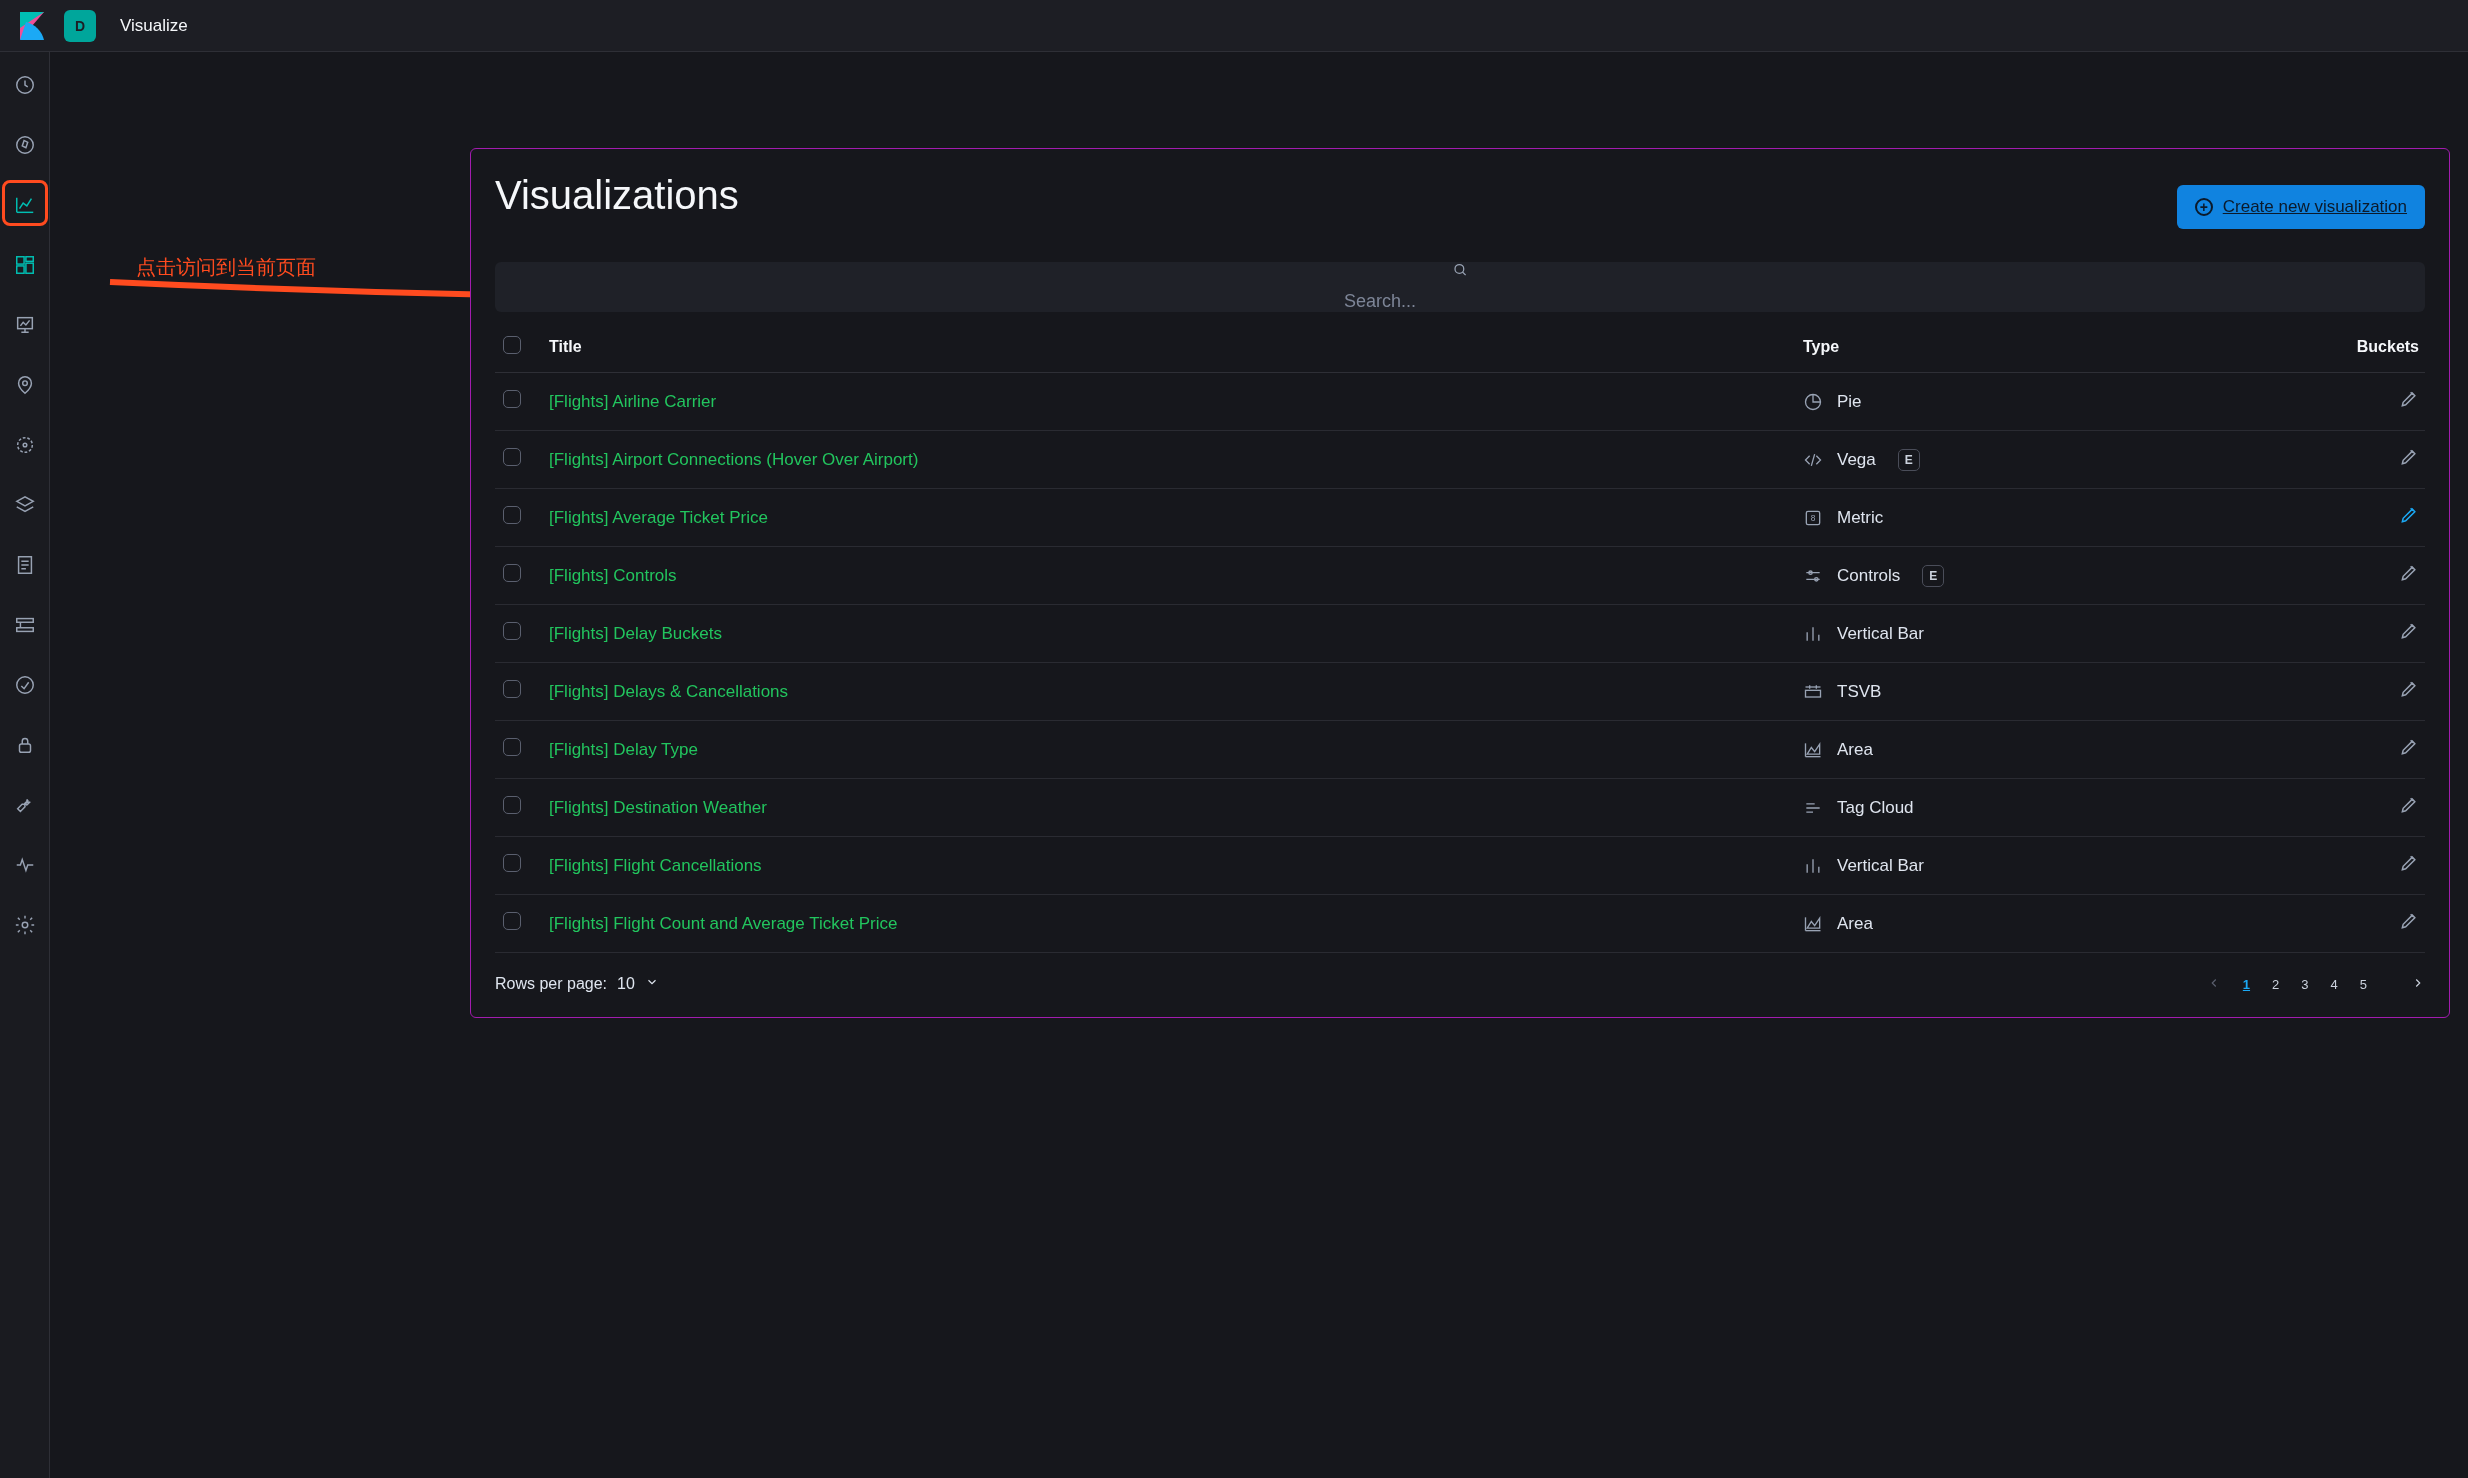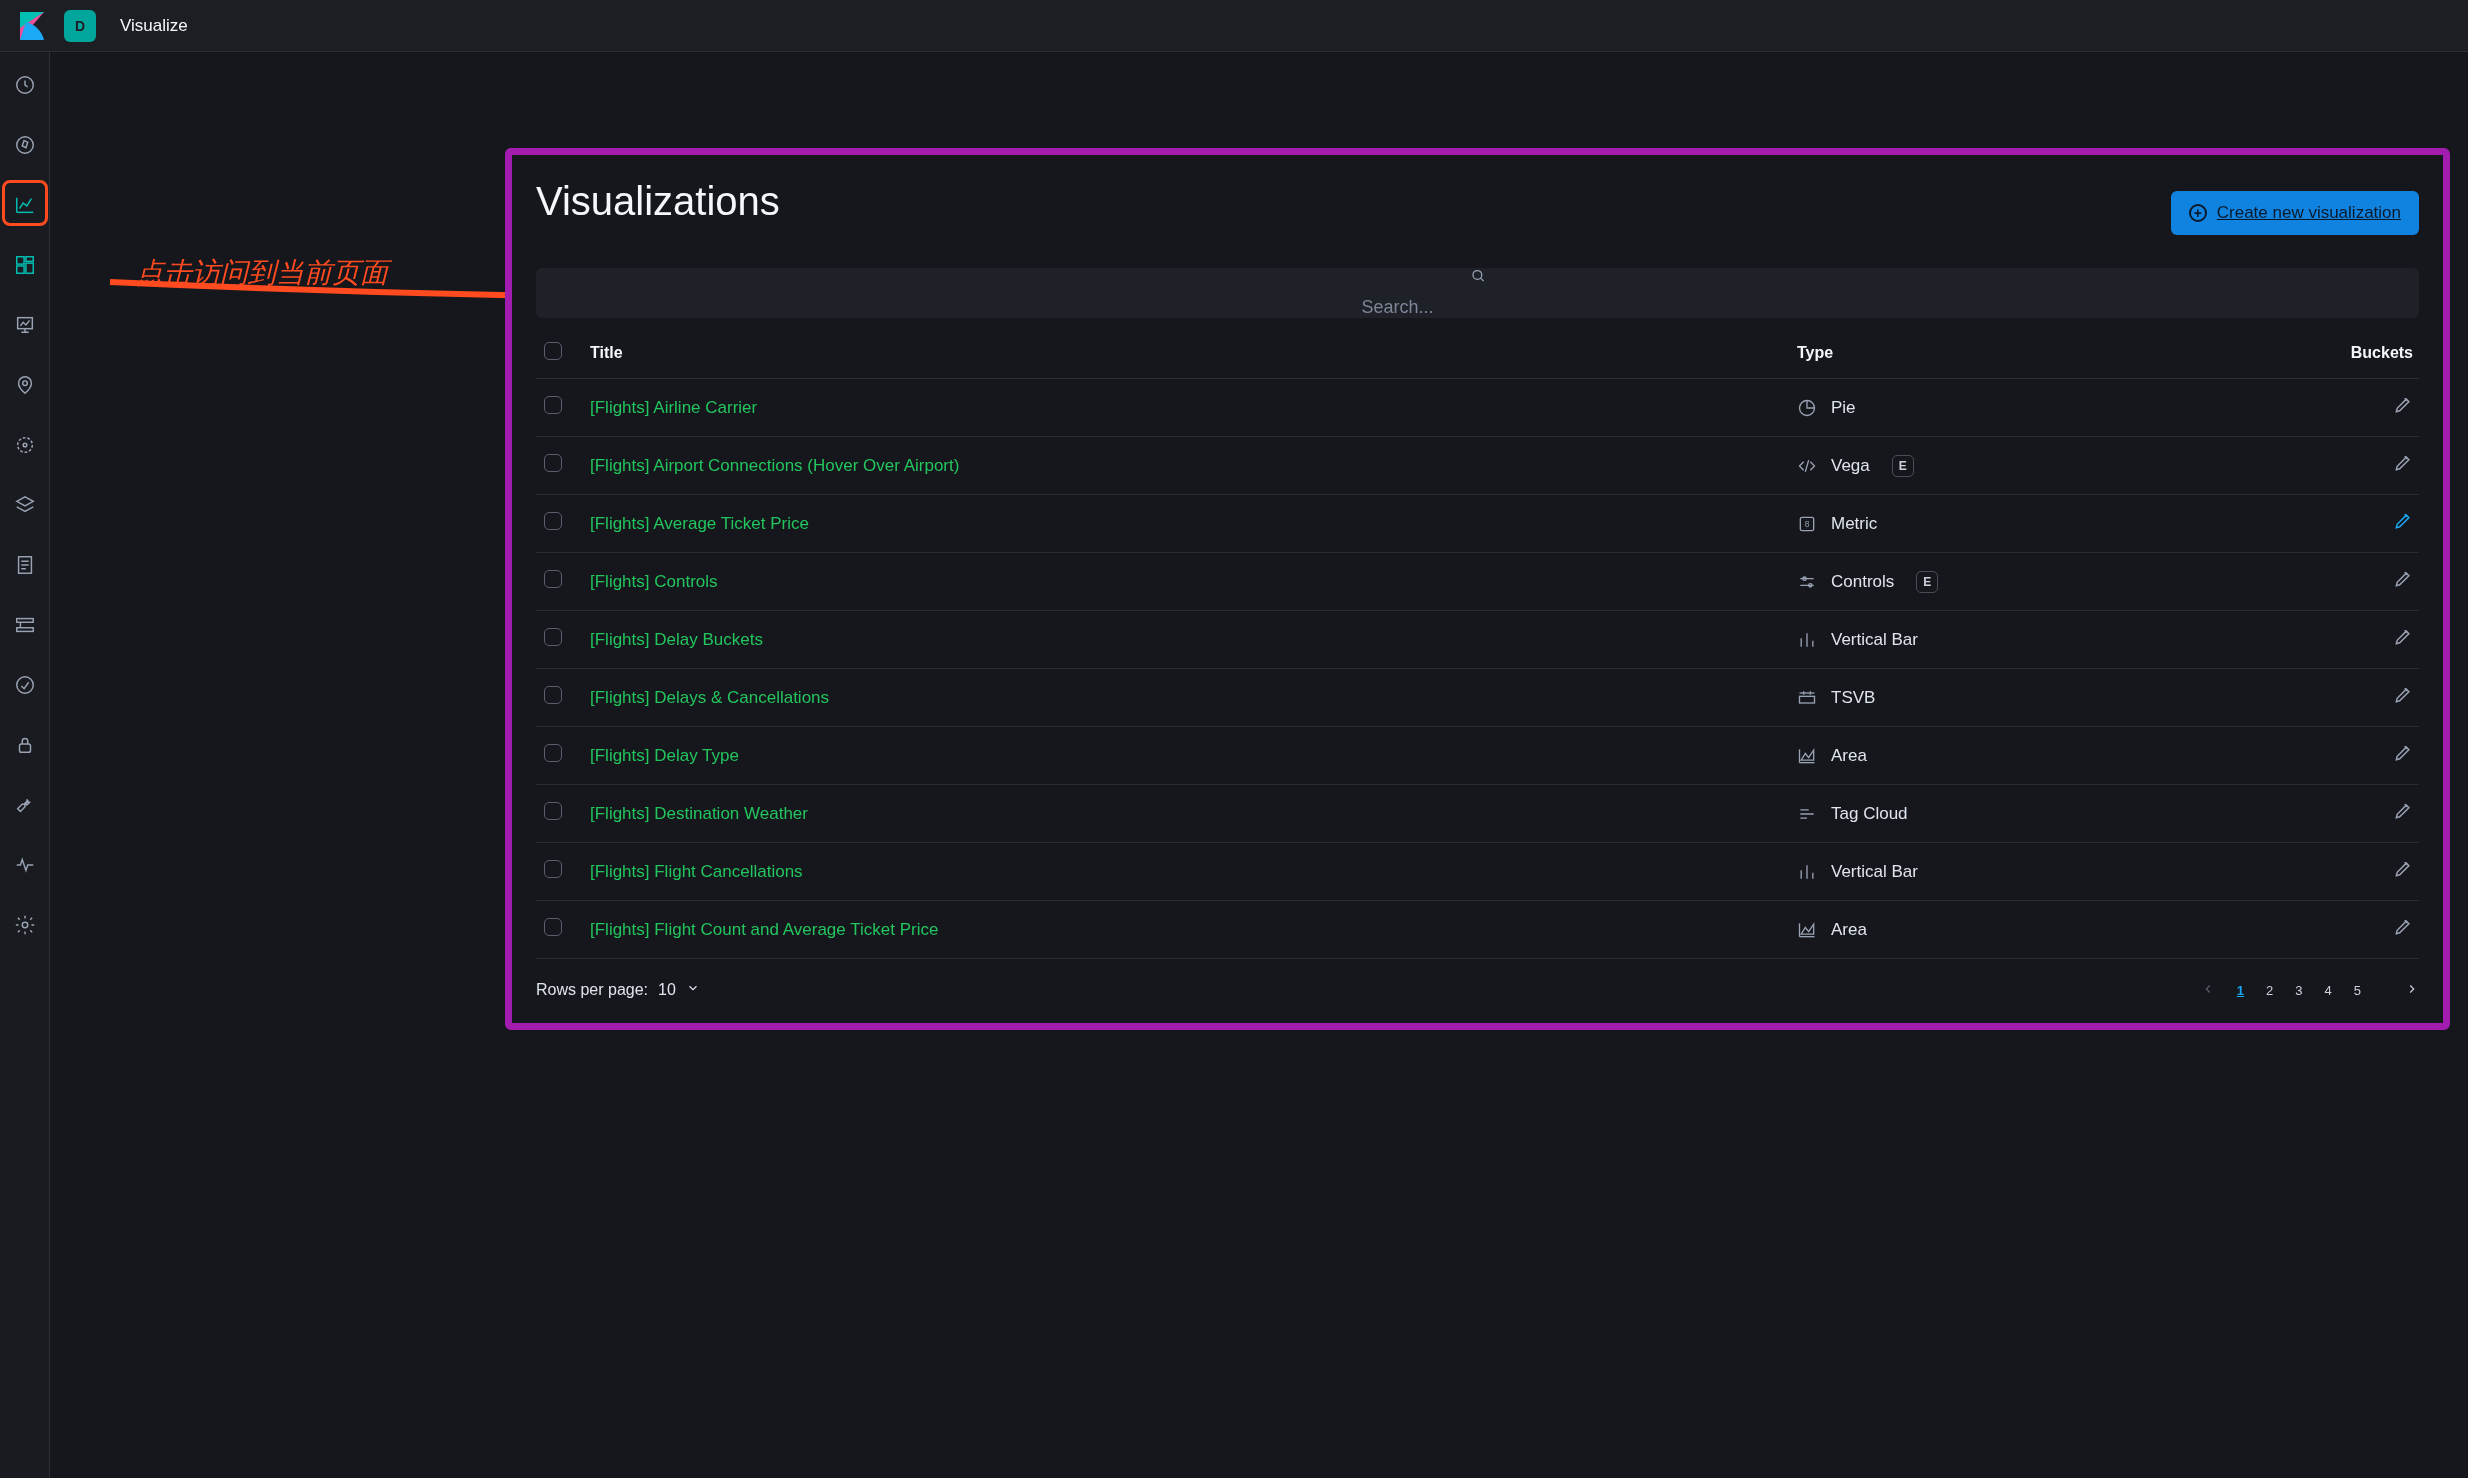--- a/index.html
+++ b/index.html
@@ -77,25 +77,24 @@
 .main {
   flex: 1;
   position: relative;
   padding: 0;
 }
 .panel {
   position: absolute;
   left: 420px;
   right: 18px;
   top: 96px;
-  border: 7px solid #a21caf;
+  border: 1px solid #a21caf;
   border-radius: 6px;
   padding: 24px 24px 24px 24px;
   background: #16171c;
-  margin-left: 35px;
 }
 
 .page-title {
   font-size: 40px;
   font-weight: 500;
   color: #f5f7fa;
   margin-bottom: 22px;
 }
 .header-row {
   display: flex;
@@ -217,24 +216,23 @@
 }
 .pager .pg { color: #cbd2dd; cursor: pointer; }
 .pager .pg.current { color: #1ba9f5; font-weight: 700; text-decoration: underline; }
 .pager .arrow { color: #5a5f6e; cursor: pointer; }
 .pager .arrow.enabled { color: #cbd2dd; }
 
 
 .annotation {
   position: absolute;
   color: #ff4b1f;
-  font-size: 28px;
+  font-size: 20px;
   font-weight: 500;
   pointer-events: none;
-  font-style: italic;
 }
 .arrow-svg {
   position: absolute;
   pointer-events: none;
 }
 </style>
 </head>
 <body>
 
 <div class="topbar">

